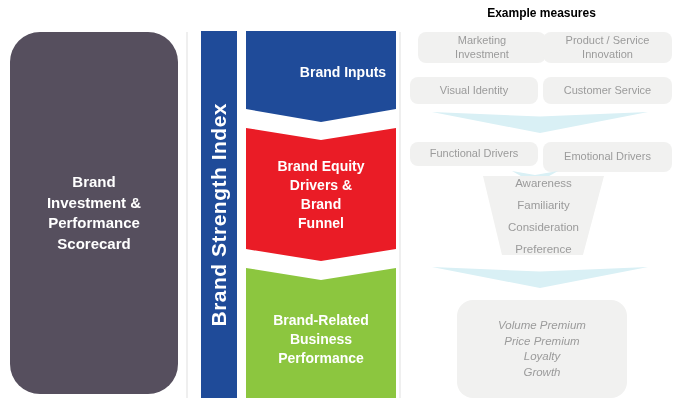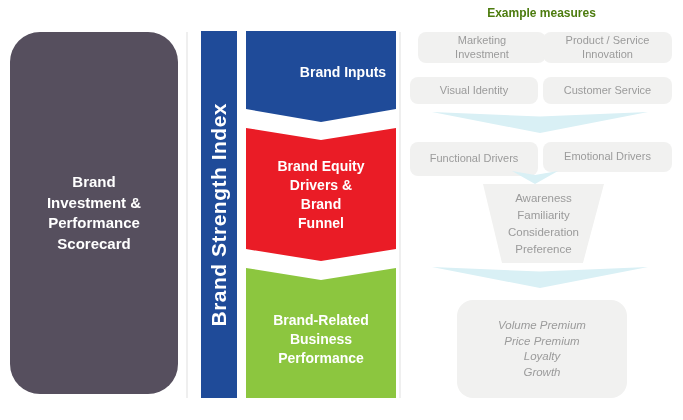--- a/index.html
+++ b/index.html
@@ -65,40 +65,40 @@
   }
   .mbox {
     position: absolute; background: #f1f1f0; border-radius: 8px;
     color: #9b9b9b; font-size: 11px; line-height: 13.5px; text-align: center;
     display: flex; align-items: center; justify-content: center;
   }
   .mb-marketing  { left: 410px; top: 32px;  width: 128px; height: 31px; margin-left: 8px; }
   .mb-product    { left: 543px; top: 32px;  width: 129px; height: 31px; }
   .mb-visual     { left: 410px; top: 77px;  width: 128px; height: 27px; }
   .mb-customer   { left: 543px; top: 77px;  width: 129px; height: 27px; }
-  .mb-functional { left: 410px; top: 142px; width: 128px; height: 34px; }
+  .mb-functional { left: 410px; top: 142px; width: 128px; height: 24px; }
   .mb-emotional  { left: 543px; top: 142px; width: 129px; height: 30px; }
 
   .arrow-big {
     position: absolute; left: 432px; width: 216px; height: 21px;
     clip-path: polygon(0 0, 50% 22%, 100% 0, 50% 100%);
   }
   .arrow1 { top: 112px; }
   .arrow2 { top: 267px; }
   .arrow-small {
     position: absolute; left: 512px; top: 171px; width: 46px; height: 13px;
     clip-path: polygon(0 0, 50% 30%, 100% 0, 50% 100%);
   }
 
   .funnel {
-    position: absolute; left: 483px; top: 184px; width: 121px; height: 79px;
+    position: absolute; left: 483px; top: 176px; width: 121px; height: 79px;
     background: #f1f1f0;
     clip-path: polygon(0 0, 100% 0, 82.6% 100%, 15.7% 100%);
     display: flex; align-items: center; justify-content: center;
-    color: #9b9b9b; font-size: 11.5px; line-height: 17px; text-align: center;
+    color: #9b9b9b; font-size: 11.5px; line-height: 22px; text-align: center;
   }
 
   .outcomes {
     position: absolute; left: 457px; top: 300px; width: 170px; height: 98px;
     background: #f1f1f0; border-radius: 16px;
     display: flex; align-items: center; justify-content: center;
     color: #9b9b9b; font-size: 11.5px; line-height: 15.5px; text-align: center; font-style: italic;
   }
 </style>
 </head>
@@ -129,21 +129,21 @@
 Funnel</span>
   </div>
   <div class="chev chev-performance" style="background-color: rgb(140, 198, 63);">
     <span class="multiline">Brand-Related
 Business
 Performance</span>
   </div>
 
   <div class="divider d2"></div>
 
-  <div class="measures-title" style="color: #4d7c0f;">Example measures</div>
+  <div class="measures-title" style="color: #000000;">Example measures</div>
 
   <div class="mbox mb-marketing">
     <span class="multiline">Marketing
 Investment</span>
   </div>
   <div class="mbox mb-product">
     <span class="multiline">Product / Service
 Innovation</span>
   </div>
   <div class="mbox mb-visual">

